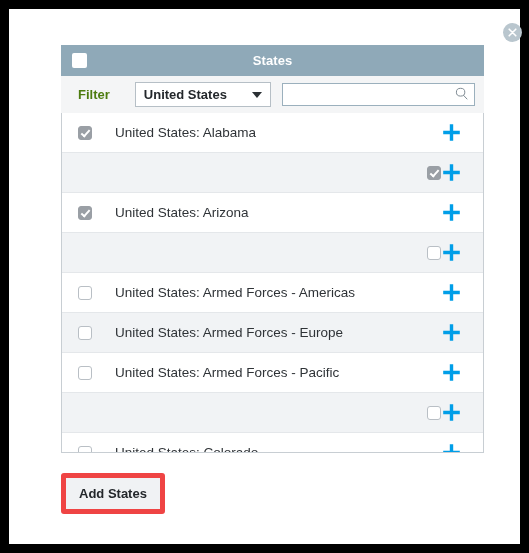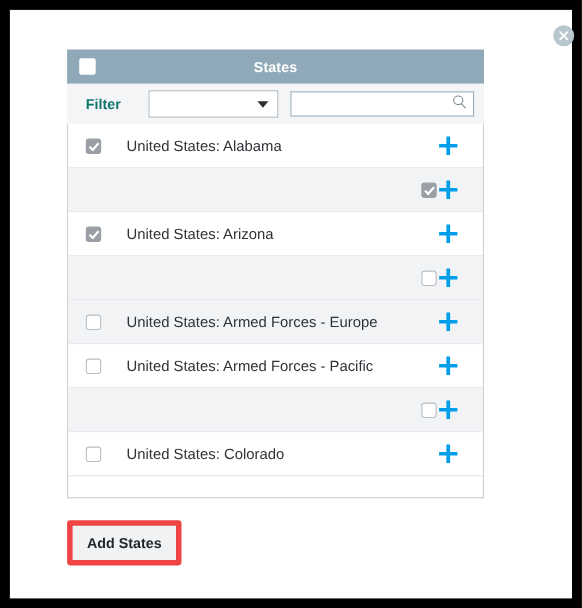--- a/index.html
+++ b/index.html
@@ -42,21 +42,21 @@
     cursor: pointer;
     user-select: none;
   }
   #close-btn svg { display: block; margin: 4px auto; }
 
   
   #panel {
     position: absolute;
     left: 52px;
     top: 36px;
-    width: 379px;
+    width: 423px;
   }
 
   
   #header-bar {
     position: relative;
     height: 31px;
     background: #8fa9b8;
     display: flex;
     align-items: center;
   }
@@ -83,21 +83,21 @@
     height: 37px;
     background: #f4f5f6;
     display: flex;
     align-items: center;
     padding: 0 9px;
     box-sizing: border-box;
   }
   #filter-label {
     font-size: 13px;
     font-weight: bold;
-    color: #0f766e;
+    color: #4d7c0f;
     margin-right: 25px;
     margin-left: 8px;
   }
   #filter-select {
     position: relative;
     width: 143px;
     height: 25px;
     background: #ffffff;
     border: 1px solid #b6bfc6;
     box-sizing: border-box;
@@ -246,20 +246,21 @@
   <div id="panel">
 
     <div id="header-bar">
       <div id="header-checkbox"></div>
       <div id="header-title">States</div>
     </div>
 
     <div id="filter-bar">
       <div id="filter-label">Filter</div>
       <div id="filter-select">
+        <span id="filter-select-value">United States</span>
         <span id="filter-caret"></span>
       </div>
       <div id="search-wrap">
         <input id="search-input" type="text" placeholder="" style="">
         <span id="search-icon">
           <svg width="13" height="13" viewBox="0 0 13 13">
             <ellipse cx="5.6" cy="5.2" rx="4.2" ry="3.9" fill="none" stroke="#7f8b93" stroke-width="1"></ellipse>
             <path d="M8.6 8.4 L12 12" stroke="#7f8b93" stroke-width="1" stroke-linecap="round"></path>
           </svg>
         </span>
@@ -286,20 +287,27 @@
           <div class="row-plus"><svg width="21" height="21" viewBox="0 0 21 21">
               <path d="M10.5 2.2 V18.8 M2.2 10.5 H18.8" stroke="#009ee8" stroke-width="3.4" stroke-linecap="butt"></path>
             </svg></div>
         </div>
         <div class="row alt">
           <div class="row-checkbox"></div>
           <div class="row-plus"><svg width="21" height="21" viewBox="0 0 21 21">
               <path d="M10.5 2.2 V18.8 M2.2 10.5 H18.8" stroke="#009ee8" stroke-width="3.4" stroke-linecap="butt"></path>
             </svg></div>
         </div>
+        <div class="row">
+          <div class="row-checkbox"></div>
+          <div class="row-label">United States: Armed Forces - Americas</div>
+          <div class="row-plus"><svg width="21" height="21" viewBox="0 0 21 21">
+              <path d="M10.5 2.2 V18.8 M2.2 10.5 H18.8" stroke="#009ee8" stroke-width="3.4" stroke-linecap="butt"></path>
+            </svg></div>
+        </div>
         <div class="row alt">
           <div class="row-checkbox"></div>
           <div class="row-label">United States: Armed Forces - Europe</div>
           <div class="row-plus"><svg width="21" height="21" viewBox="0 0 21 21">
               <path d="M10.5 2.2 V18.8 M2.2 10.5 H18.8" stroke="#009ee8" stroke-width="3.4" stroke-linecap="butt"></path>
             </svg></div>
         </div>
         <div class="row">
           <div class="row-checkbox"></div>
           <div class="row-label">United States: Armed Forces - Pacific</div>

